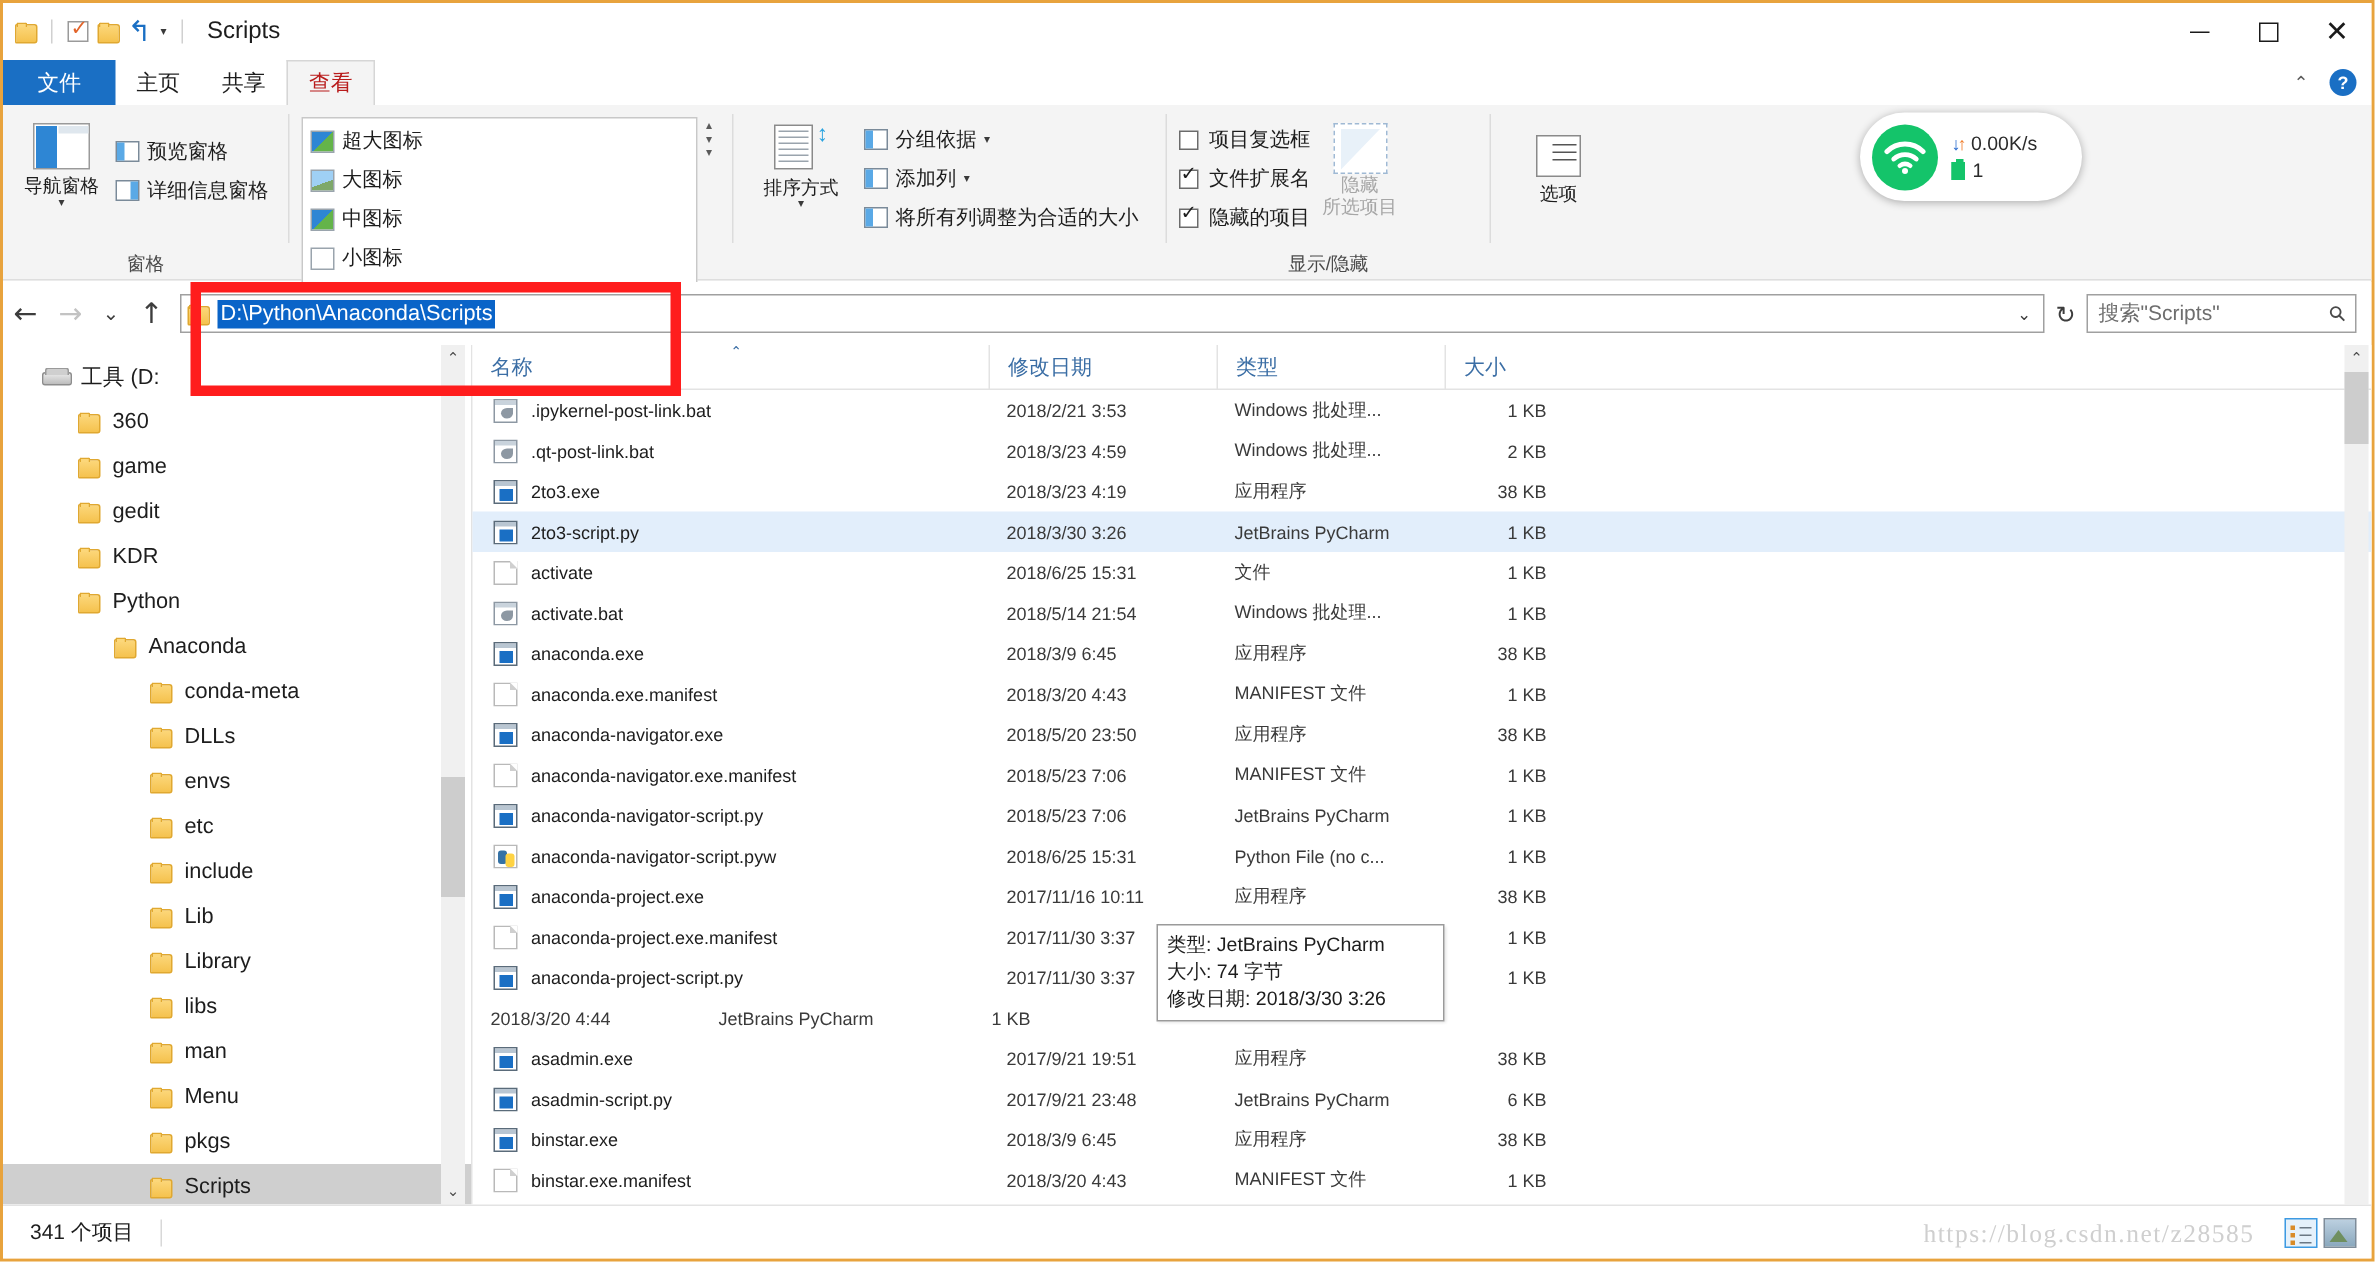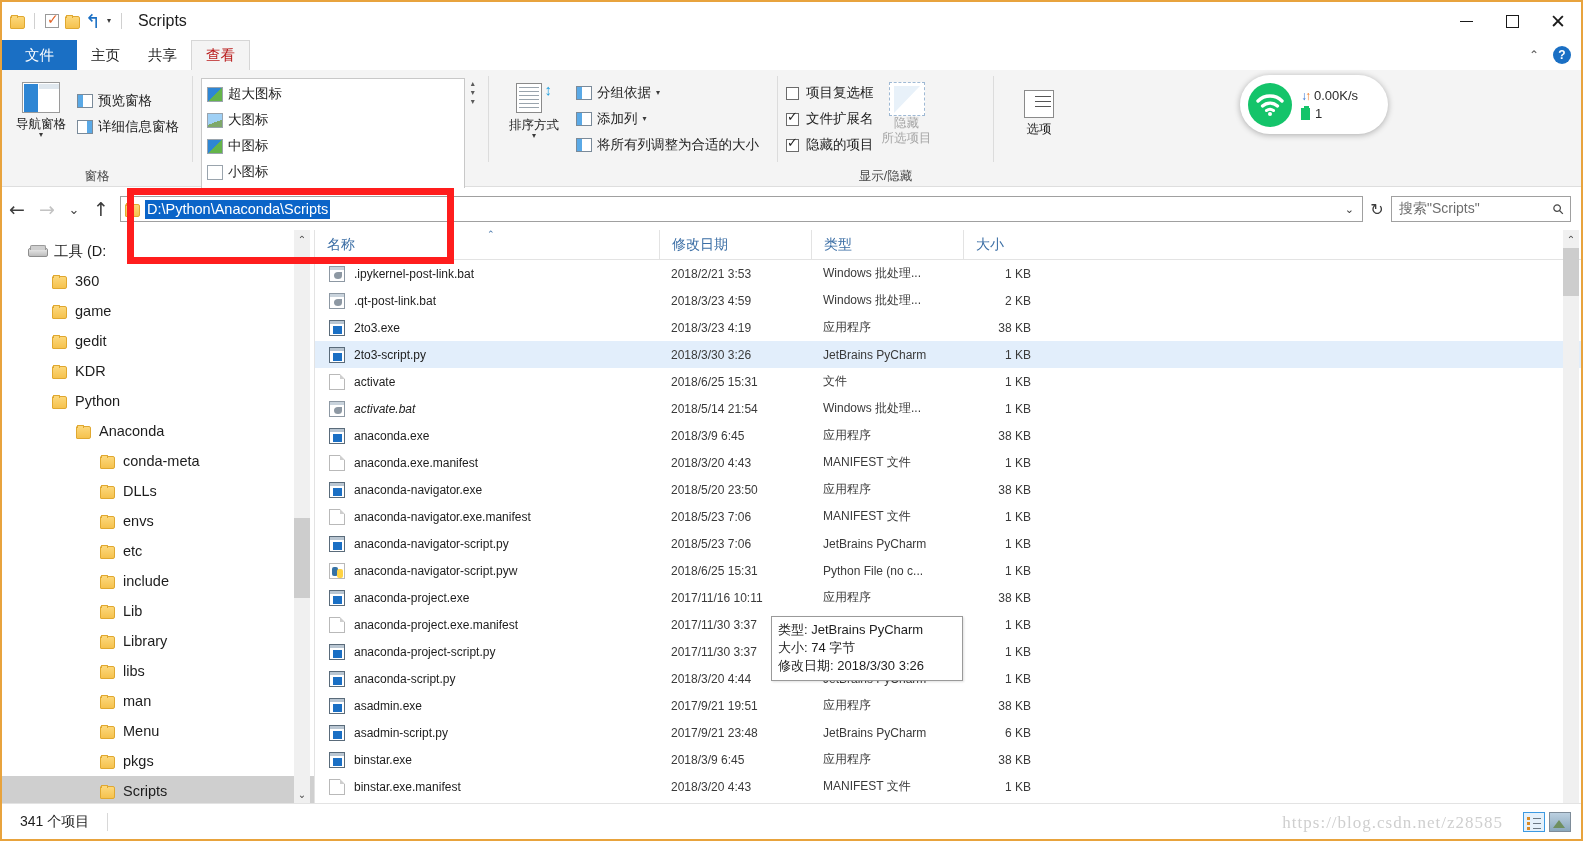--- a/index.html
+++ b/index.html
@@ -642,21 +642,21 @@
           <div class="frow">
             <div class="fname" style="width: 344px;">
               <span class="ico doc"></span>
               <span>activate</span>
             </div>
             <div class="fdate" style="width: 152px;">2018/6/25 15:31</div>
             <div class="ftype" style="width: 152px;">文件</div>
             <div class="fsize" style="width: 96px;">1 KB</div>
           </div>
           <div class="frow">
-            <div class="fname" style="width: 344px; font-style: italic;">
+            <div class="fname" style="width: 344px;">
               <span class="ico bat"></span>
               <span>activate.bat</span>
             </div>
             <div class="fdate" style="width: 152px;">2018/5/14 21:54</div>
             <div class="ftype" style="width: 152px;">Windows 批处理...</div>
             <div class="fsize" style="width: 96px;">1 KB</div>
           </div>
           <div class="frow">
             <div class="fname" style="width: 344px;">
               <span class="ico exe"></span>
@@ -732,24 +732,20 @@
           <div class="frow">
             <div class="fname" style="width: 344px;">
               <span class="ico exe"></span>
               <span>anaconda-project-script.py</span>
             </div>
             <div class="fdate" style="width: 152px;">2017/11/30 3:37</div>
             <div class="ftype" style="width: 152px;">JetBrains PyCharm</div>
             <div class="fsize" style="width: 96px;">1 KB</div>
           </div>
           <div class="frow">
-            <div class="fname" style="width: 344px;">
-              <span class="ico exe"></span>
-              <span>anaconda-script.py</span>
-            </div>
             <div class="fdate" style="width: 152px;">2018/3/20 4:44</div>
             <div class="ftype" style="width: 152px;">JetBrains PyCharm</div>
             <div class="fsize" style="width: 96px;">1 KB</div>
           </div>
           <div class="frow">
             <div class="fname" style="width: 344px;">
               <span class="ico exe"></span>
               <span>asadmin.exe</span>
             </div>
             <div class="fdate" style="width: 152px;">2017/9/21 19:51</div>

